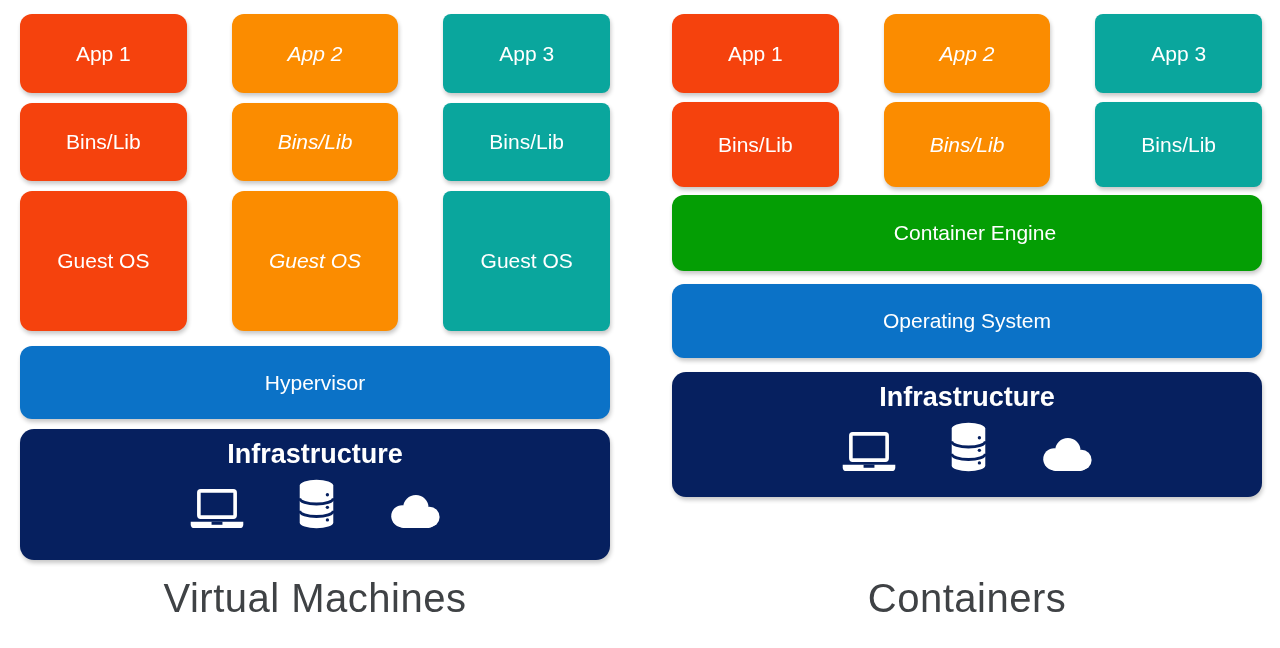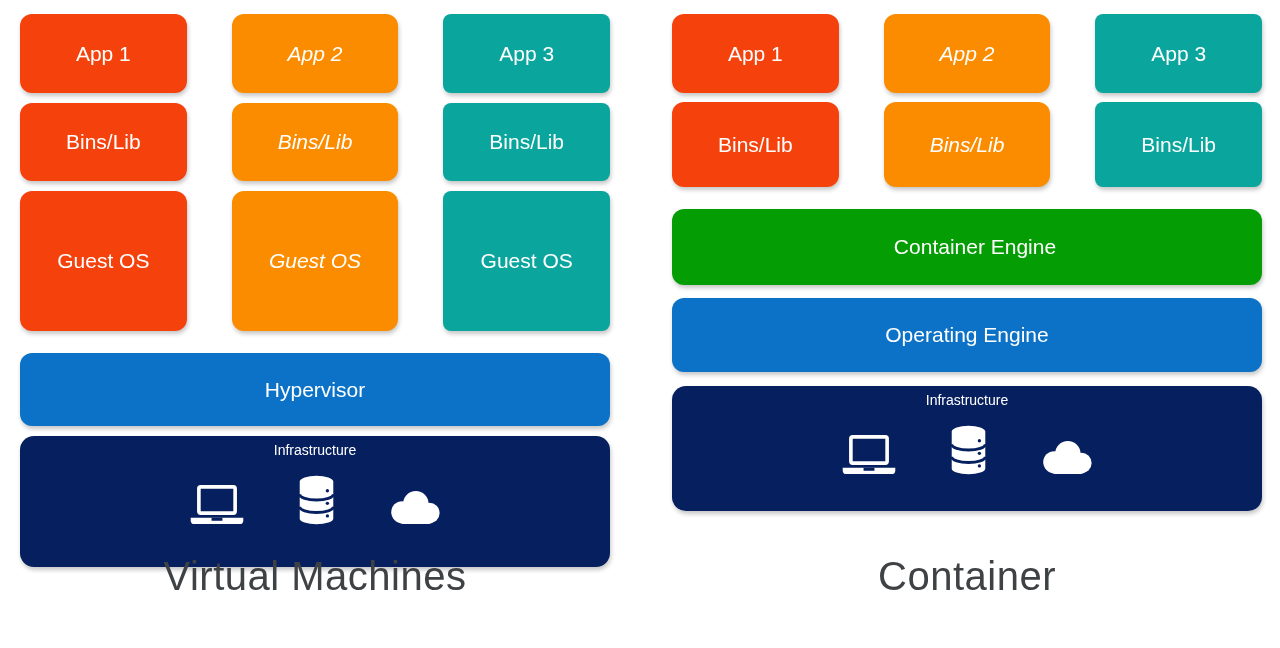--- a/index.html
+++ b/index.html
@@ -25,37 +25,37 @@
   .c-red{background:var(--red);}
   .c-orange{background:var(--orange);font-style:italic;}
   .c-teal{background:var(--teal);border-radius:8px;}
   .c-blue{background:var(--blue);}
   .c-navy{background:var(--navy);}
   .c-green{background:var(--green);}
   
   .vm .cell-app{height:79px;}
   .vm .cell-bins{height:78px;margin-top:10px;}
   .vm .cell-guest{height:140px;margin-top:10px;}
-  .vm .bar-1{margin-top:22px;height:73px;}
+  .vm .bar-1{margin-top:15px;height:73px;}
   .vm .bar-infra{margin-top:10px;height:131px;}
   
   .ct .cell-app{height:79px;}
   .ct .cell-bins{height:85px;margin-top:9px;}
-  .ct .bar-1{margin-top:22px;height:76px;padding-left:16px;}
+  .ct .bar-1{margin-top:8px;height:76px;padding-left:16px;}
   .ct .bar-2{margin-top:13px;height:74px;}
   .ct .bar-infra{margin-top:14px;height:125px;}
   
   .bar-infra{flex-direction:column;justify-content:flex-start;border-radius:14px;}
-  .infra-label{font-size:14px;line-height:28px;}
+  .infra-label{padding-top:11px;font-size:27px;line-height:28px;font-weight:bold;}
   .infra-icons{display:flex;align-items:flex-end;gap:52px;margin-top:10px;height:52px;}
   .icon{display:inline-flex;align-items:flex-end;}
   .icon svg{display:block;}
   
   .diagram-title{
-    position:absolute;top:548px;width:590px;text-align:center;
+    position:absolute;top:570px;width:590px;text-align:center;
     font-size:40px;font-weight:400;color:var(--title);line-height:56px;
     letter-spacing:.5px;
   }
   .diagram-title.vm-t{left:20px;}
   .diagram-title.ct-t{left:672px;}
 </style>
 </head>
 <body>
 
 <div class="canvas">
@@ -160,21 +160,21 @@
           <span>Bins/Lib</span>
         </div>
       </div>
     </div>
 
     <div class="box bar-1 c-green">
       <span>Container Engine</span>
     </div>
 
     <div class="box bar-2 c-blue">
-      <span>Operating Engine</span>
+      <span>Operating System</span>
     </div>
 
     <div class="box bar-infra c-navy">
       <div class="infra-label">Infrastructure</div>
       <div class="infra-icons">
         <span class="icon">
           <svg width="58" height="42" viewBox="0 0 64 46">
             <rect x="12" y="3" width="40" height="29" rx="2" fill="none" stroke="#ffffff" stroke-width="4"></rect>
             <path d="M3 37 h58 v3 a4 4 0 0 1 -4 4 H7 a4 4 0 0 1 -4 -4 z" fill="#ffffff"></path>
             <rect x="26" y="37" width="12" height="3.4" fill="var(--navy)"></rect>
@@ -194,15 +194,15 @@
           <svg width="56" height="37" viewBox="0 0 66 43">
             <circle cx="18" cy="27" r="13" fill="#ffffff"></circle>
             <circle cx="34" cy="17" r="15" fill="#ffffff"></circle>
             <circle cx="50" cy="28" r="12" fill="#ffffff"></circle>
             <rect x="12" y="27" width="44" height="14" rx="7" fill="#ffffff"></rect>
           </svg>
         </span>
       </div>
     </div>
   </section>
-  <h2 class="diagram-title ct-t">Container</h2>
+  <h2 class="diagram-title ct-t">Containers</h2>
 
 </div>
 
 </body></html>

